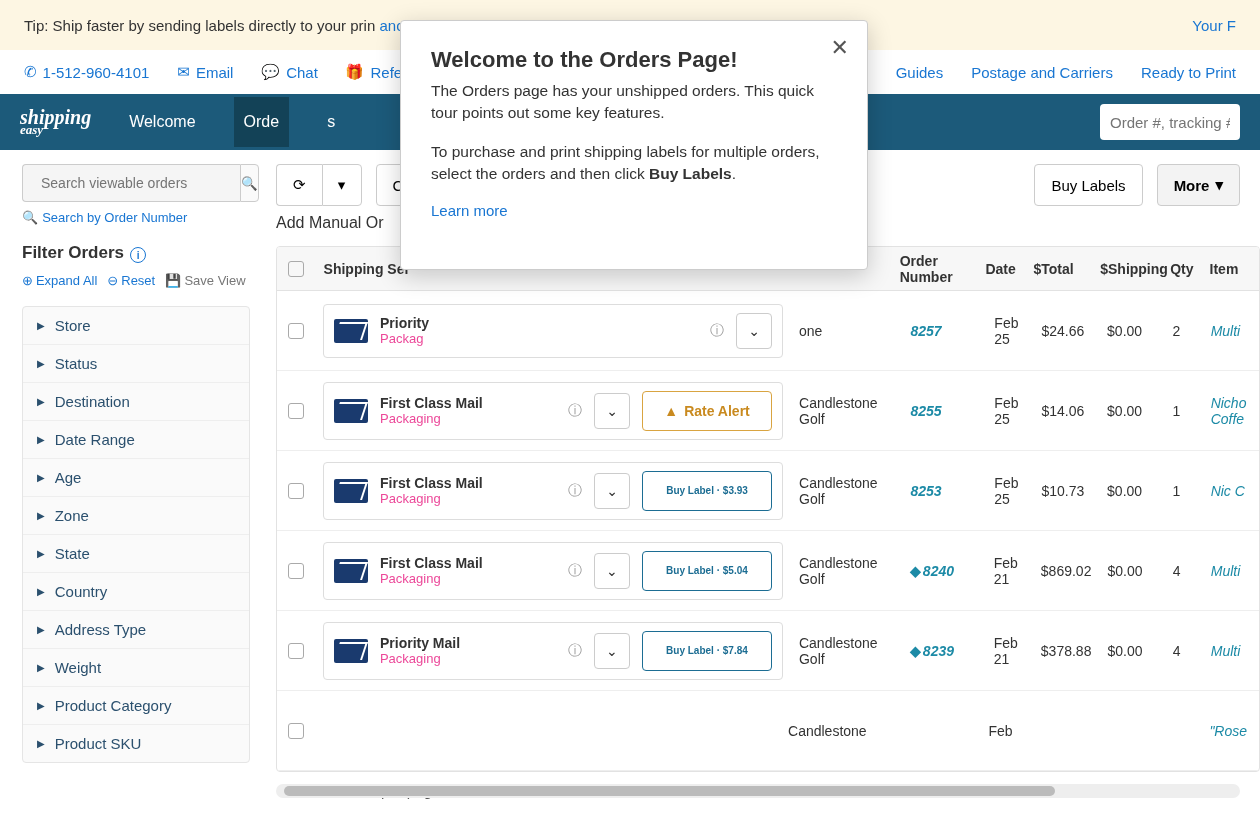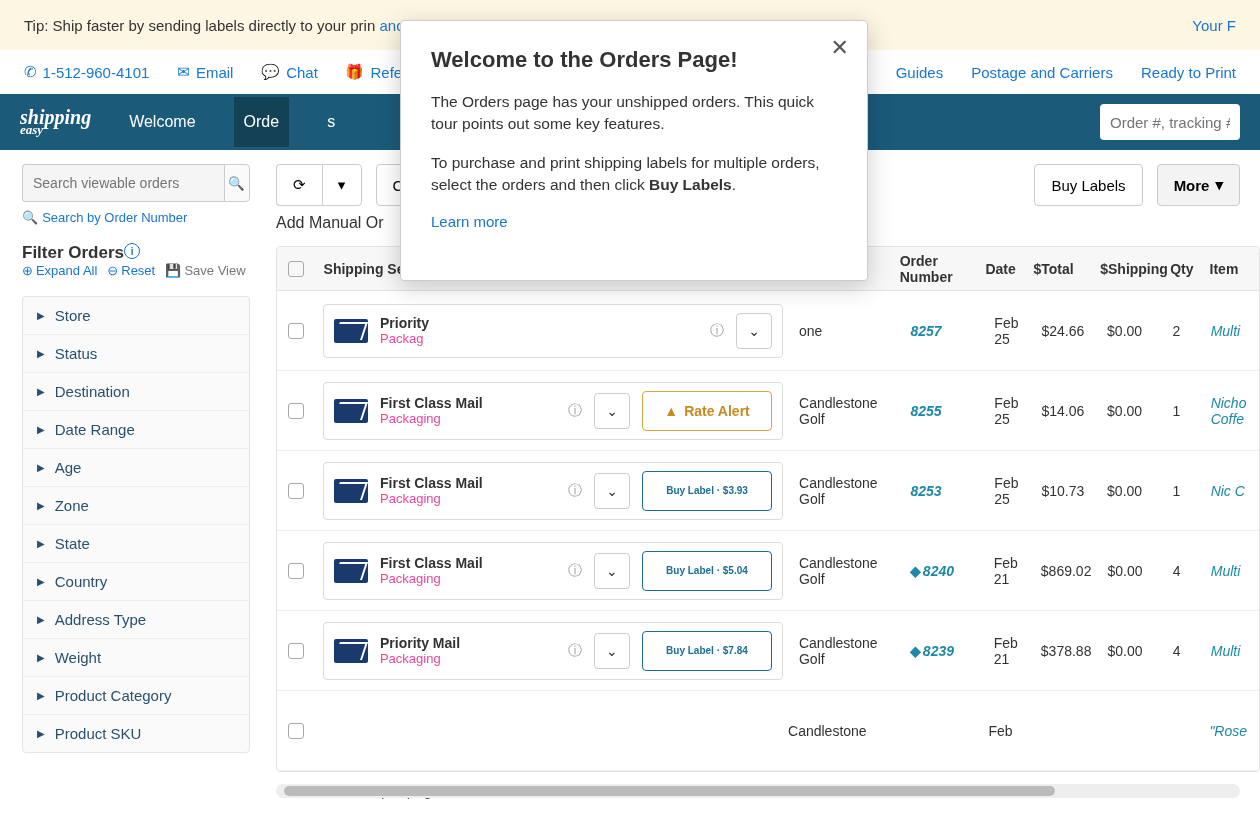--- a/index.html
+++ b/index.html
@@ -15,24 +15,24 @@
   .logo { font-style:italic; font-weight:bold; font-size:20px; font-family: cursive; line-height:0.8; }
   .logo small{ font-size:13px; display:block; }
   .nav-item { color:#fff; font-size:16px; padding:16px 10px; cursor:pointer; }
   .nav-item.active { background:#134257; }
   .nav-search { margin-left:auto; }
   .nav-search input { height:36px; width:140px; padding:0 10px; border:none; border-radius:4px; font-size:15px; }
 
   .body { display:flex; height:calc(840px - 50px - 44px - 56px); }
   .sidebar { width:260px; padding:14px 10px 0 22px; overflow:hidden; }
   .search-row { display:flex; gap:0; margin-bottom:8px; }
-  .search-row input { flex:1; height:38px; border:1px solid #ccc; border-right:none; padding:0 10px; border-radius:4px 0 0 4px; font-size:14px; background:#f5f5f5; }
+  .search-row input { flex:1; height:38px; border:1px solid #ccc; border-right:none; padding:0 18px; border-radius:4px 0 0 4px; font-size:14px; background:#f5f5f5; }
   .search-btn { width:42px; height:38px; border:1px solid #ccc; background:#fafafa; border-radius:0 4px 4px 0; cursor:pointer; display:flex; align-items:center; justify-content:center; }
   .search-order-link { color:#1976d2; font-size:13px; display:flex; align-items:center; gap:4px; margin-bottom:18px; }
-  .filter-heading { font-size:17px; font-weight:bold; margin-bottom:0; display:flex; align-items:flex-start; }
+  .filter-heading { font-size:17px; font-weight:bold; margin-bottom:10px; display:flex; align-items:flex-end; gap:6px; }
   .info-circle { width:16px; height:16px; border:1.5px solid #1976d2; color:#1976d2; border-radius:50%; display:inline-flex; align-items:center; justify-content:center; font-size:10px; font-weight:bold; }
   .filter-actions { display:flex; gap:10px; font-size:13px; color:#1976d2; margin-bottom:18px; }
   .filter-actions span{ display:flex; align-items:center; gap:3px; cursor:pointer; }
   .filter-actions .gray { color:#777; }
   .filter-list { border:1px solid #e5e5e5; border-radius:4px; background:#fafafa; }
   .filter-item { padding:10px 14px; border-bottom:1px solid #eee; display:flex; align-items:center; gap:10px; color:#2b506e; font-size:15px; cursor:pointer; }
   .filter-item:last-child{ border-bottom:none; }
   .caret { font-size:10px; }
 
   .main { flex:1; padding:14px 0 0 16px; position:relative; overflow:hidden; }
@@ -71,21 +71,21 @@
   .rate-btn { border:1px solid #d9a441; color:#c98a1f; border-radius:4px; height:40px; width:130px; display:flex; align-items:center; justify-content:center; gap:6px; font-weight:600; font-size:14px; cursor:pointer; }
   .orderlink { color:#1c8aa6; font-style:italic; font-weight:600; }
   .orderlink .flag { color:#1c8aa6; font-style:normal; margin-right:2px; }
   .itemlink { color:#1c8aa6; font-style:italic; }
   .pager { display:flex; gap:30px; padding:10px 14px; font-size:15px; color:#555; align-items:center; }
   .pager .pp { color:#1976d2; font-weight:600; }
   .hscroll { position:absolute; left:16px; right:20px; bottom:42px; height:14px; background:#eee; border-radius:8px; }
   .hscroll .thumb { position:absolute; left:8px; width:80%; top:2px; bottom:2px; background:#bbb; border-radius:6px; }
 
   .modal { position:absolute; left:400px; top:20px; width:468px; background:#fff; border:1px solid #ccc; border-radius:4px; box-shadow:0 6px 24px rgba(0,0,0,.2); padding:26px 30px 30px; z-index:50; }
-  .modal h2 { font-size:22px; font-weight:700; margin-bottom:18px; }
+  .modal h2 { font-size:22px; font-weight:700; margin-bottom:7px; }
   .modal p { font-size:15.5px; color:#333; line-height:1.45; margin-bottom:16px; }
   .modal .close { position:absolute; top:14px; right:18px; font-size:22px; color:#555; cursor:pointer; }
   .modal .learn { color:#1976d2; font-size:15px; display:block; margin-bottom:20px; }
   .modal .continue { background:#1f7ea8; color:#fff; border:none; border-radius:3px; padding:12px 22px; font-size:15.5px; font-weight:500; cursor:pointer; }
 
   .ico { display:inline-block; }
 </style>
 </head>
 <body>
 

